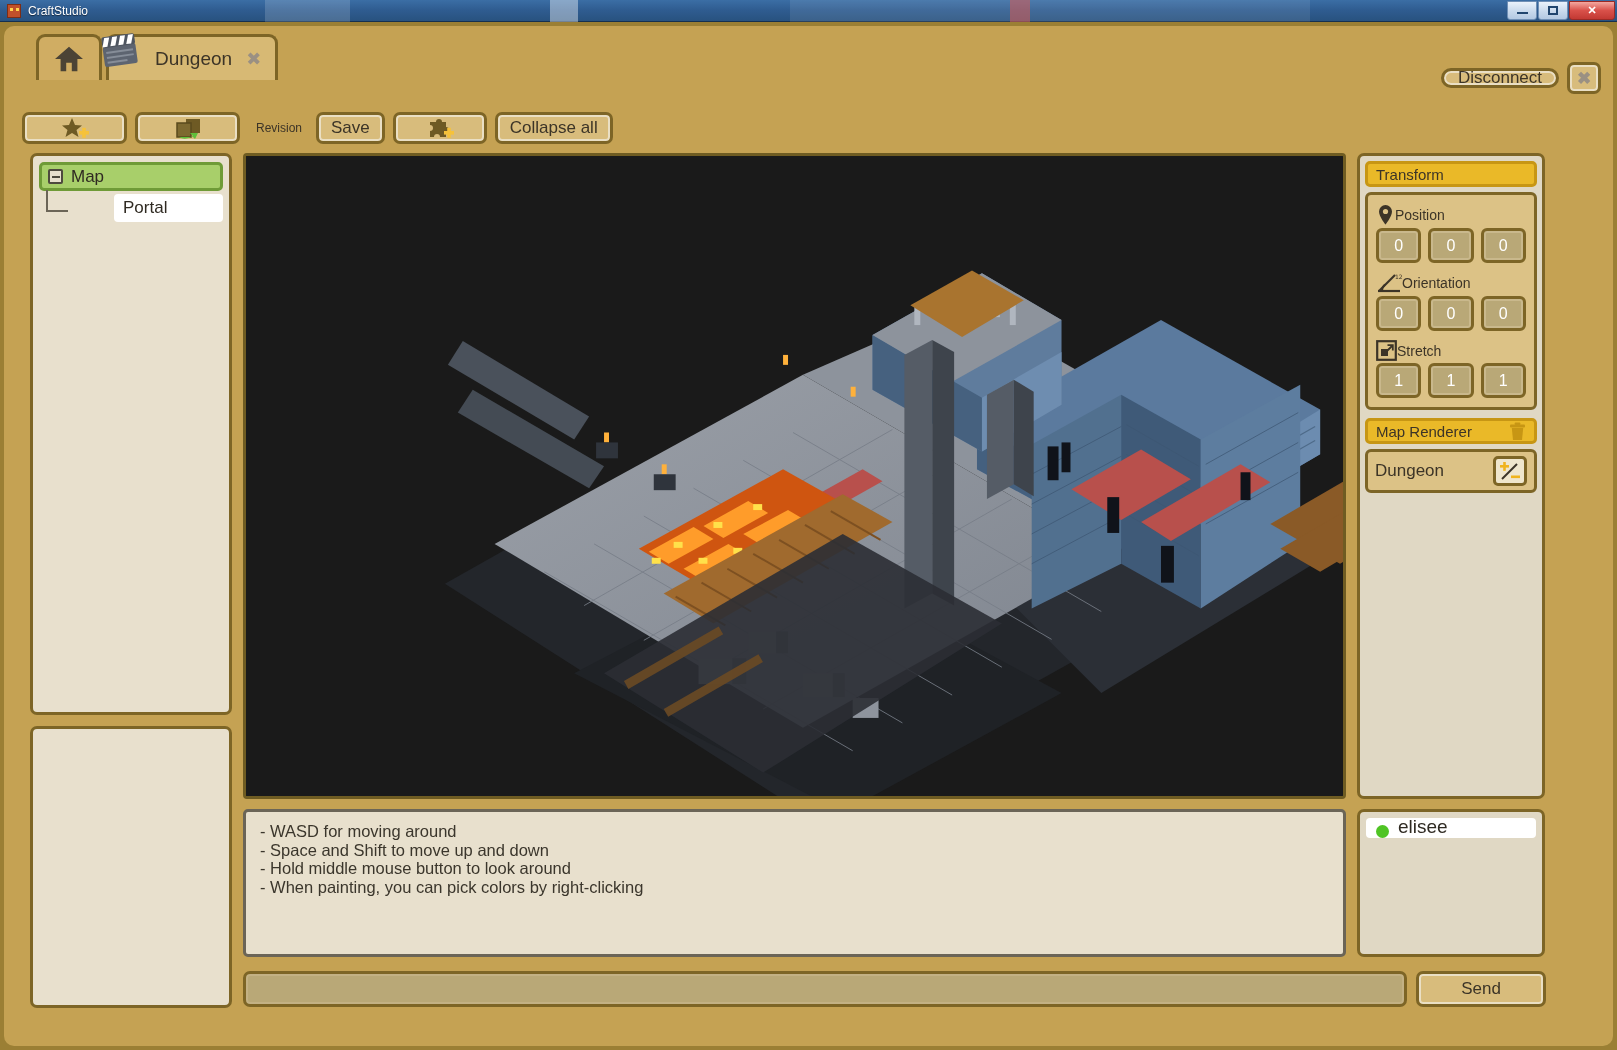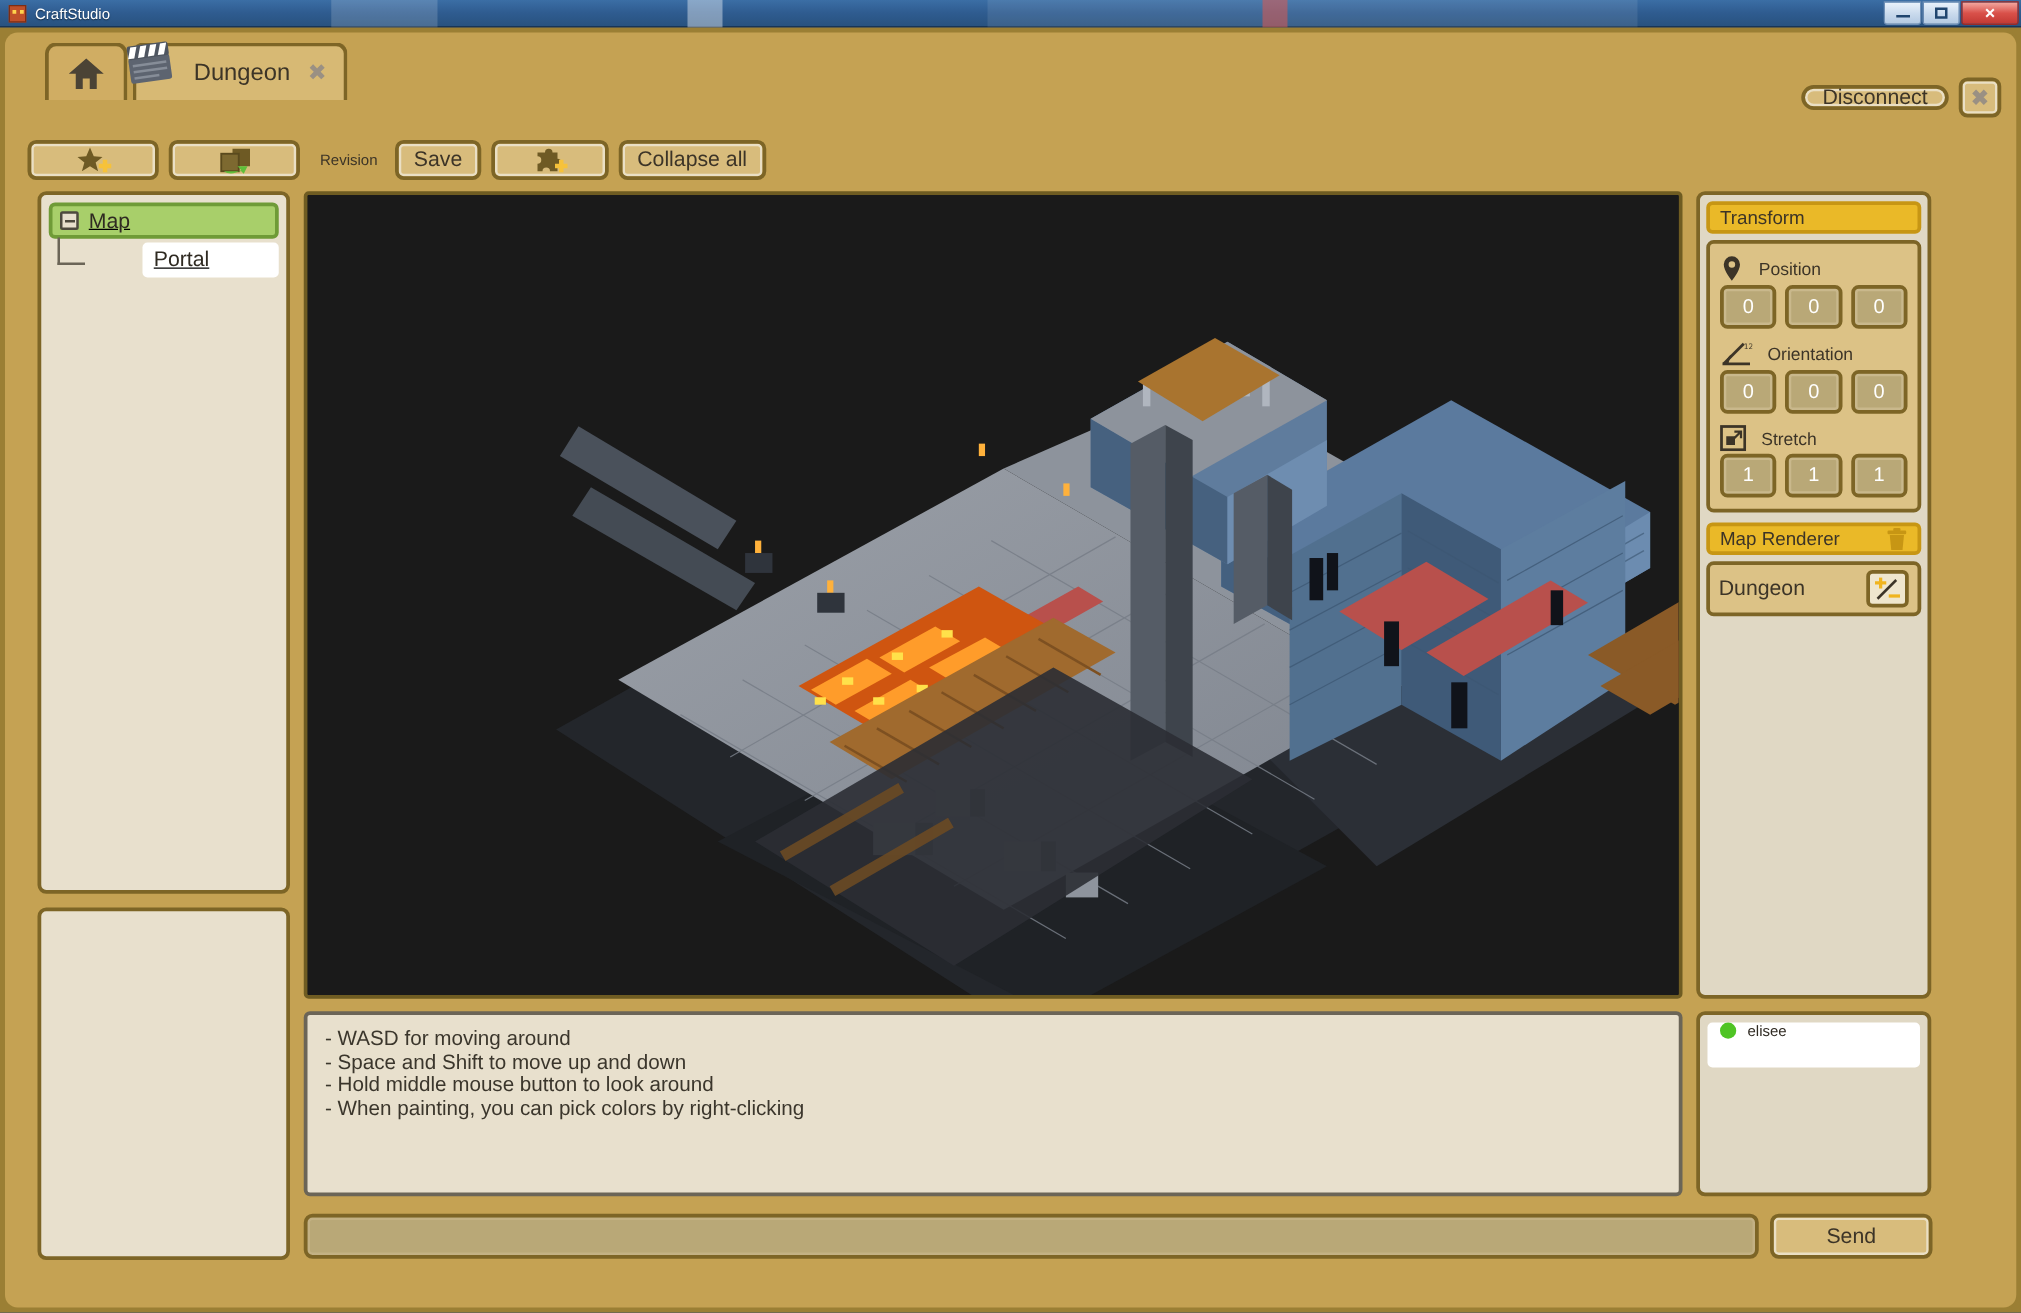--- a/index.html
+++ b/index.html
@@ -139,21 +139,20 @@
   #save-btn { height:32px; min-width:58px; }
   #plugin-btn { height:32px; width:94px; }
   #collapse-btn { height:32px; min-width:100px; }
 
   
   #tree-panel {
     position:absolute; left:30px; top:131px; width:202px; height:562px;
     background:#e8e0cd;
     border:3px solid #7d6526; border-radius:7px;
     padding:6px;
-    text-decoration:underline;
   }
   .tree-row {
     height:29px; display:flex; align-items:center;
     font-size:17px; color:#2f2a22;
     font-family:"Liberation Sans", sans-serif;
   }
   #tree-map {
     background:#a8cf6a; border:3px solid #6f9b37; border-radius:5px;
     padding-left:6px; gap:8px; margin-bottom:3px;
   }
@@ -225,21 +224,21 @@
     font-size:15px; color:#3c3427;
     font-family:"Liberation Sans", sans-serif;
   }
   .section-head .trash { margin-left:auto; }
   .section-body {
     margin-top:5px;
     background:#dcc286;
     border:3px solid #7d6526; border-radius:6px;
     padding:6px 8px 9px 8px;
   }
-  .prop-row { display:flex; align-items:center; gap:12px; margin:3px 0 2px 0; }
+  .prop-row { display:flex; align-items:center; gap:0; margin:3px 0 2px 0; }
   .prop-label { font-size:14px; color:#3c3427; font-family:"Liberation Sans", sans-serif; }
   .num-row { display:flex; gap:7px; }
   .num-field {
     flex:1; height:35px;
     background:#b9a877;
     border:3px solid #7d6526; border-radius:6px;
     box-shadow: inset 0 0 0 2px #c9b88c;
     display:flex; align-items:center; justify-content:center;
     color:#ffffff; font-size:16px;
     font-family:"Liberation Sans", sans-serif;
@@ -259,23 +258,23 @@
   }
 
   
   #user-panel {
     position:absolute; left:1357px; top:787px; width:188px; height:148px;
     background:#e0d8c4;
     border:3px solid #7d6526; border-radius:7px;
     padding:6px;
   }
   #user-row {
-    background:#ffffff; border-radius:4px; height:36px;
-    display:flex; align-items:flex-start; gap:9px; padding-left:10px;
-    font-size:12px; color:#2f2a22;
+    background:#ffffff; border-radius:4px; height:20px;
+    display:flex; align-items:flex-end; gap:9px; padding-left:10px;
+    font-size:19px; color:#2f2a22;
     font-family:"Liberation Sans", sans-serif;
   }
   .dot { width:13px; height:13px; border-radius:50%; background:#4fc424; flex:none; }
 </style>
 </head>
 <body>
 
 <div id="os-titlebar">
   <div class="desk-blur" style="left:265px;width:85px;"></div>
   <div class="desk-blur" style="left:550px;width:28px;background:rgba(255,255,255,.4);"></div>

